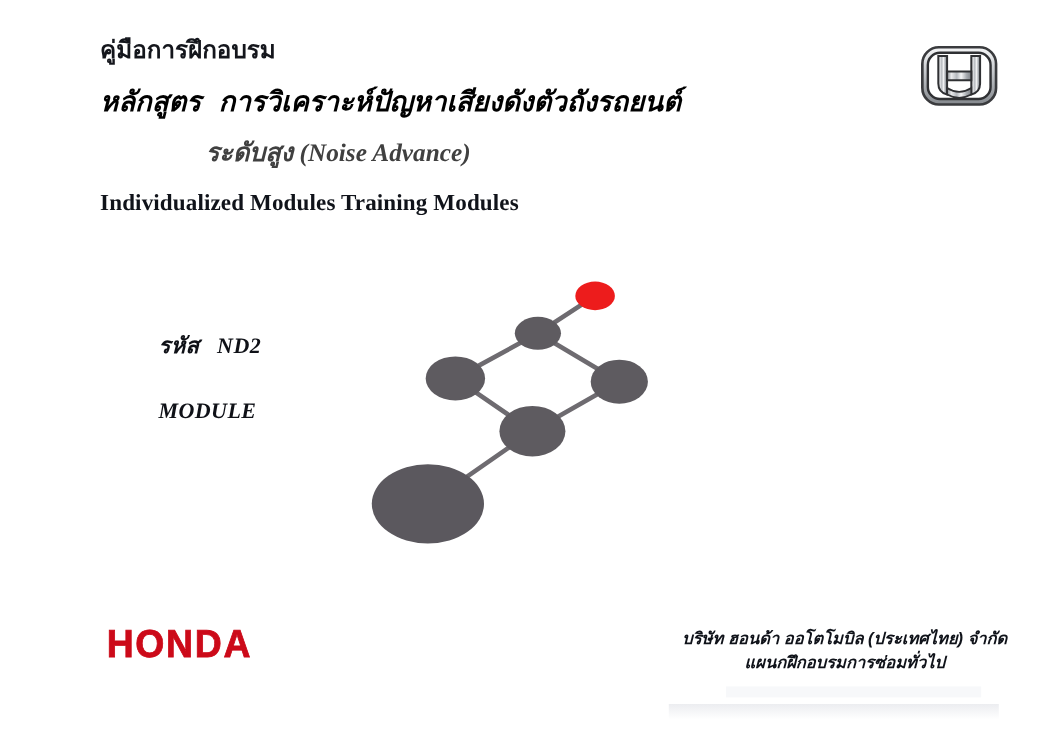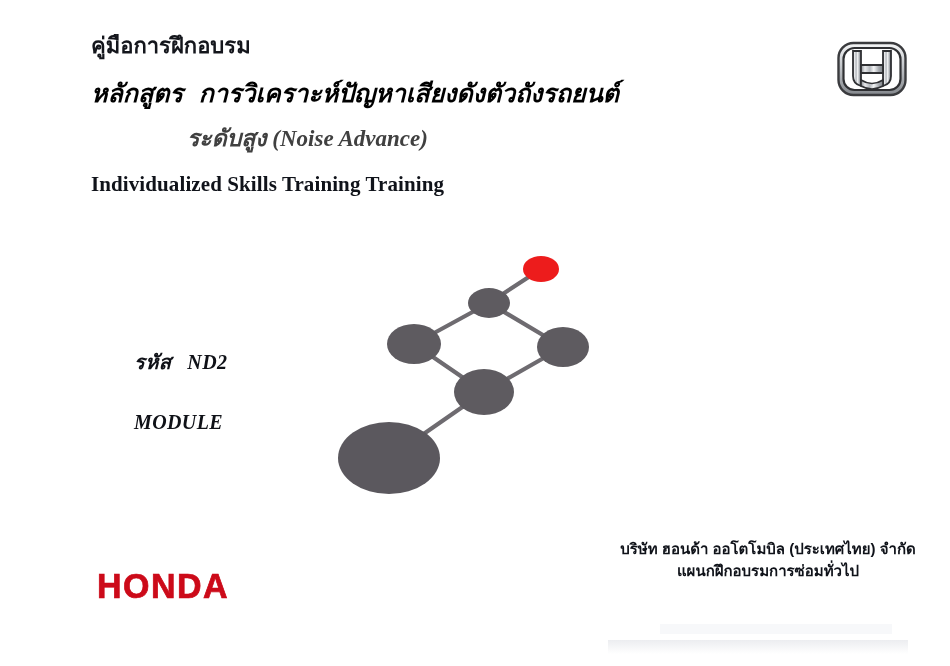--- a/index.html
+++ b/index.html
@@ -68,24 +68,23 @@
     color: #10131a;
     letter-spacing: 0.1px;
     line-height: 1.1;
     margin: 0;
     white-space: nowrap;
   }
 
   
   .meta-block {
     position: absolute;
-    left: 134px;
+    left: 144px;
     top: 298px;
     width: 260px;
-    margin-top: 48px;
   }
   .meta-row {
     font-family: "Liberation Serif", "DejaVu Serif", serif;
     font-weight: bold;
     font-style: italic;
     font-size: 20px;
     color: #0f1117;
     letter-spacing: 0.4px;
     margin: 0 0 33px 0;
     white-space: nowrap;
@@ -133,23 +132,24 @@
     transform: scaleY(1.04);
     transform-origin: left top;
     white-space: nowrap;
     -webkit-text-stroke: 0.7px #cc0a19;
   }
 
   
   .footer {
     position: absolute;
     left: 600px;
-    top: 538px;
+    top: 570px;
     width: 336px;
     text-align: center;
+    font-style: italic;
   }
   .footer-line {
     font-family: "Liberation Sans", "DejaVu Sans", sans-serif;
     font-weight: bold;
     font-size: 15px;
     color: #0f1219;
     line-height: 1.45;
     white-space: nowrap;
   }
 
@@ -183,21 +183,21 @@
 
     <p class="line-thai-2">
       <span class="lead">หลักสูตร</span><span>การวิเคราะห์ปัญหาเสียงดังตัวถังรถยนต์</span>
     </p>
 
     <p class="line-thai-3">
       <span>ระดับสูง</span>
       <span>(Noise Advance)</span>
     </p>
 
-    <p class="line-en-sub">Individualized Skills Training Training</p>
+    <p class="line-en-sub">Individualized Modules Training Modules</p>
   </div>
 
   <div class="meta-block">
     <p class="meta-row">
       <span class="code-key">รหัส</span><span>ND2</span>
     </p>
     <p class="meta-row">MODULE</p>
   </div>
 
   <div class="diagram">

